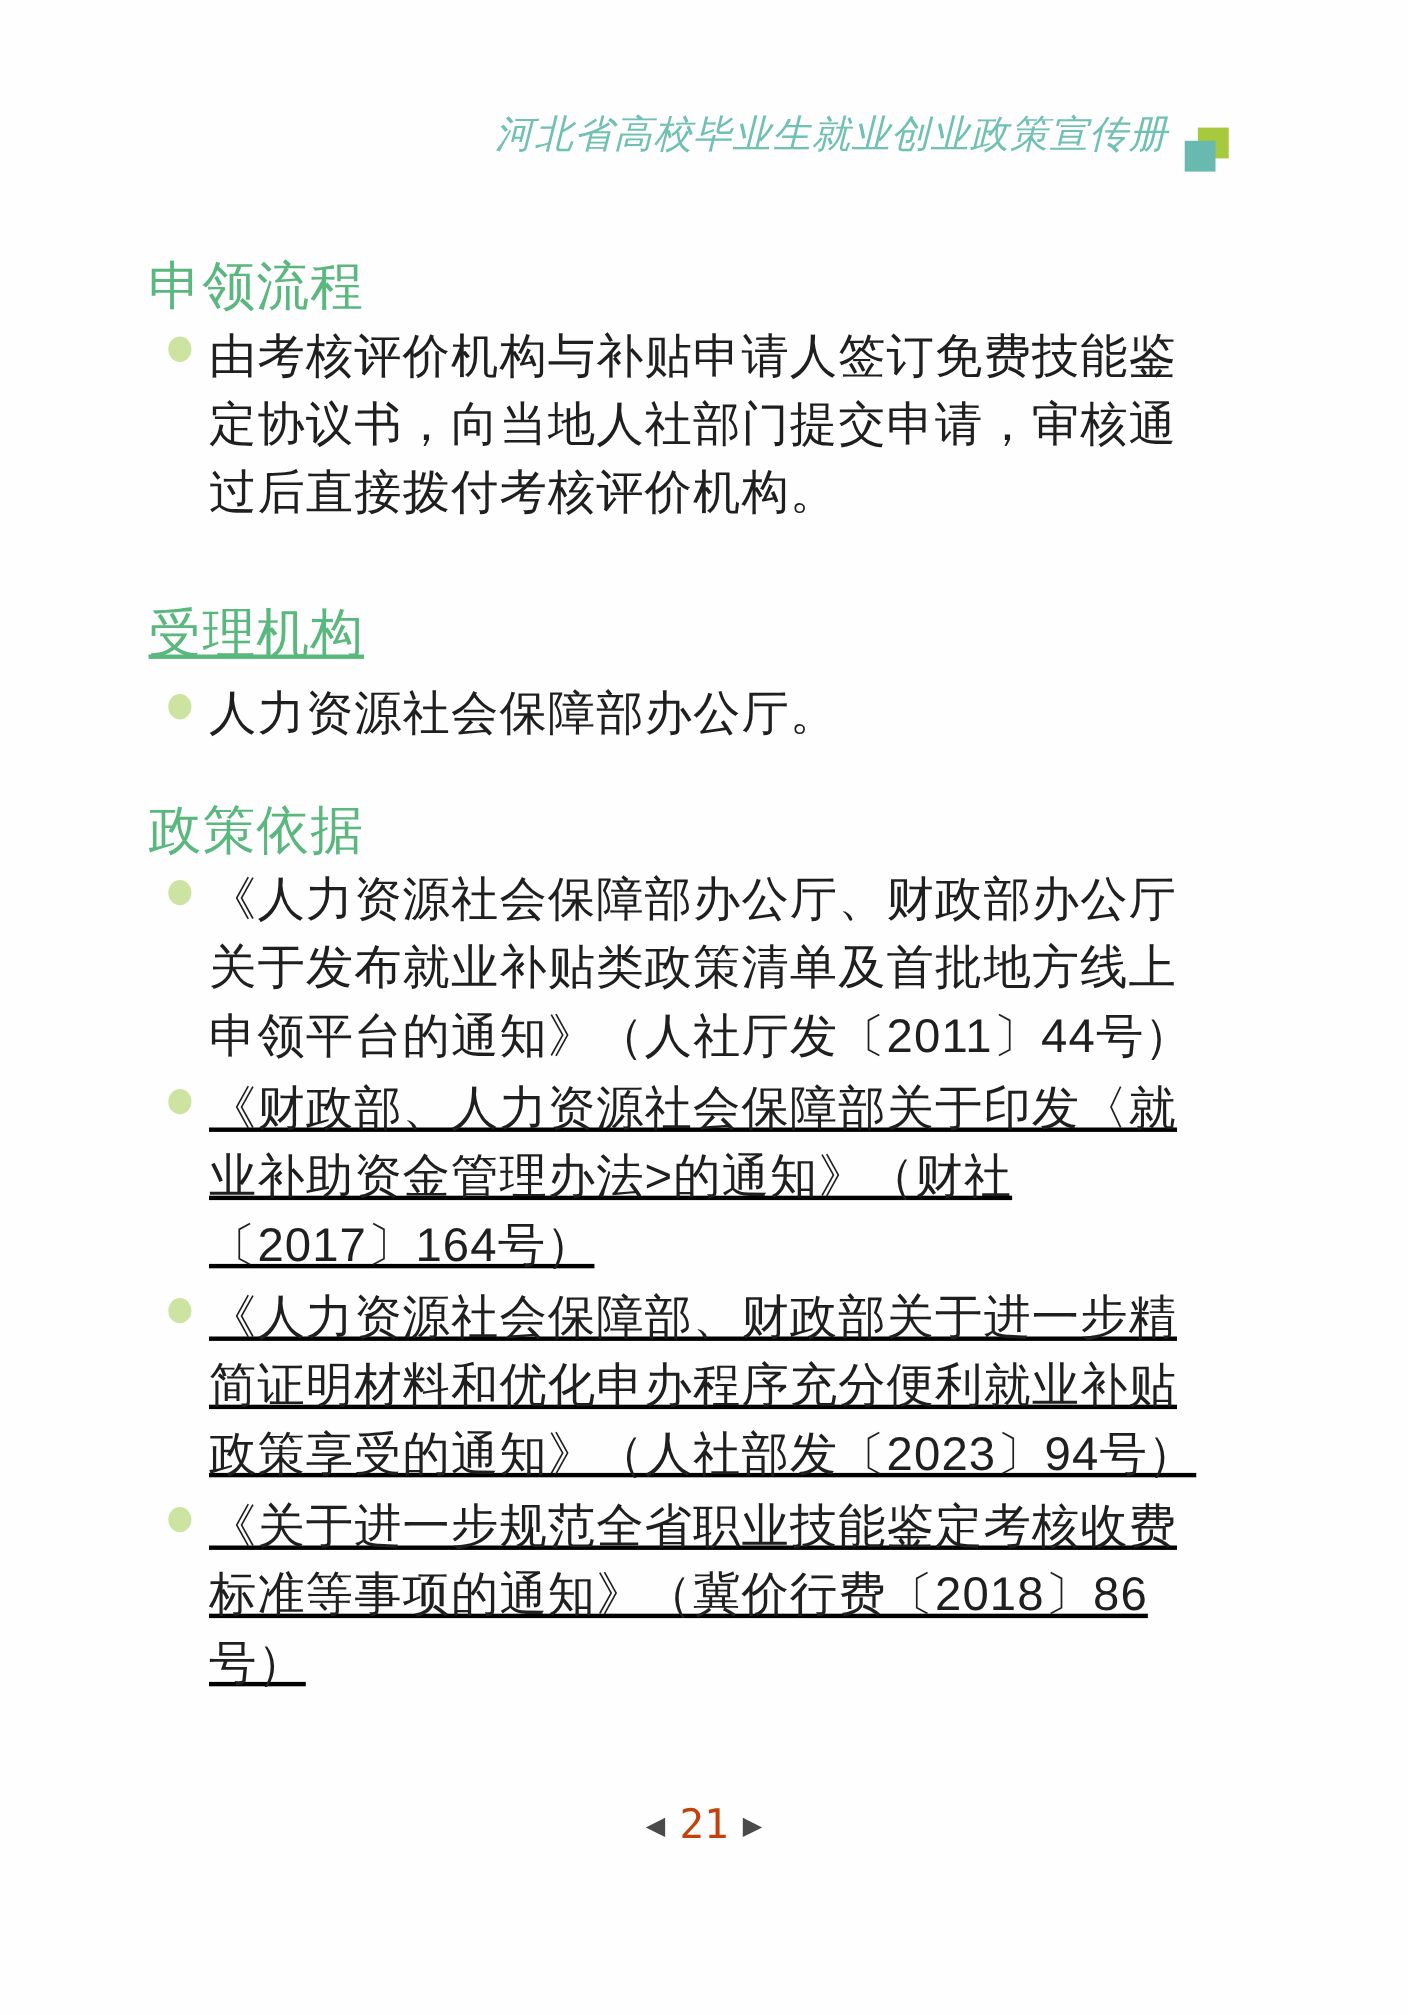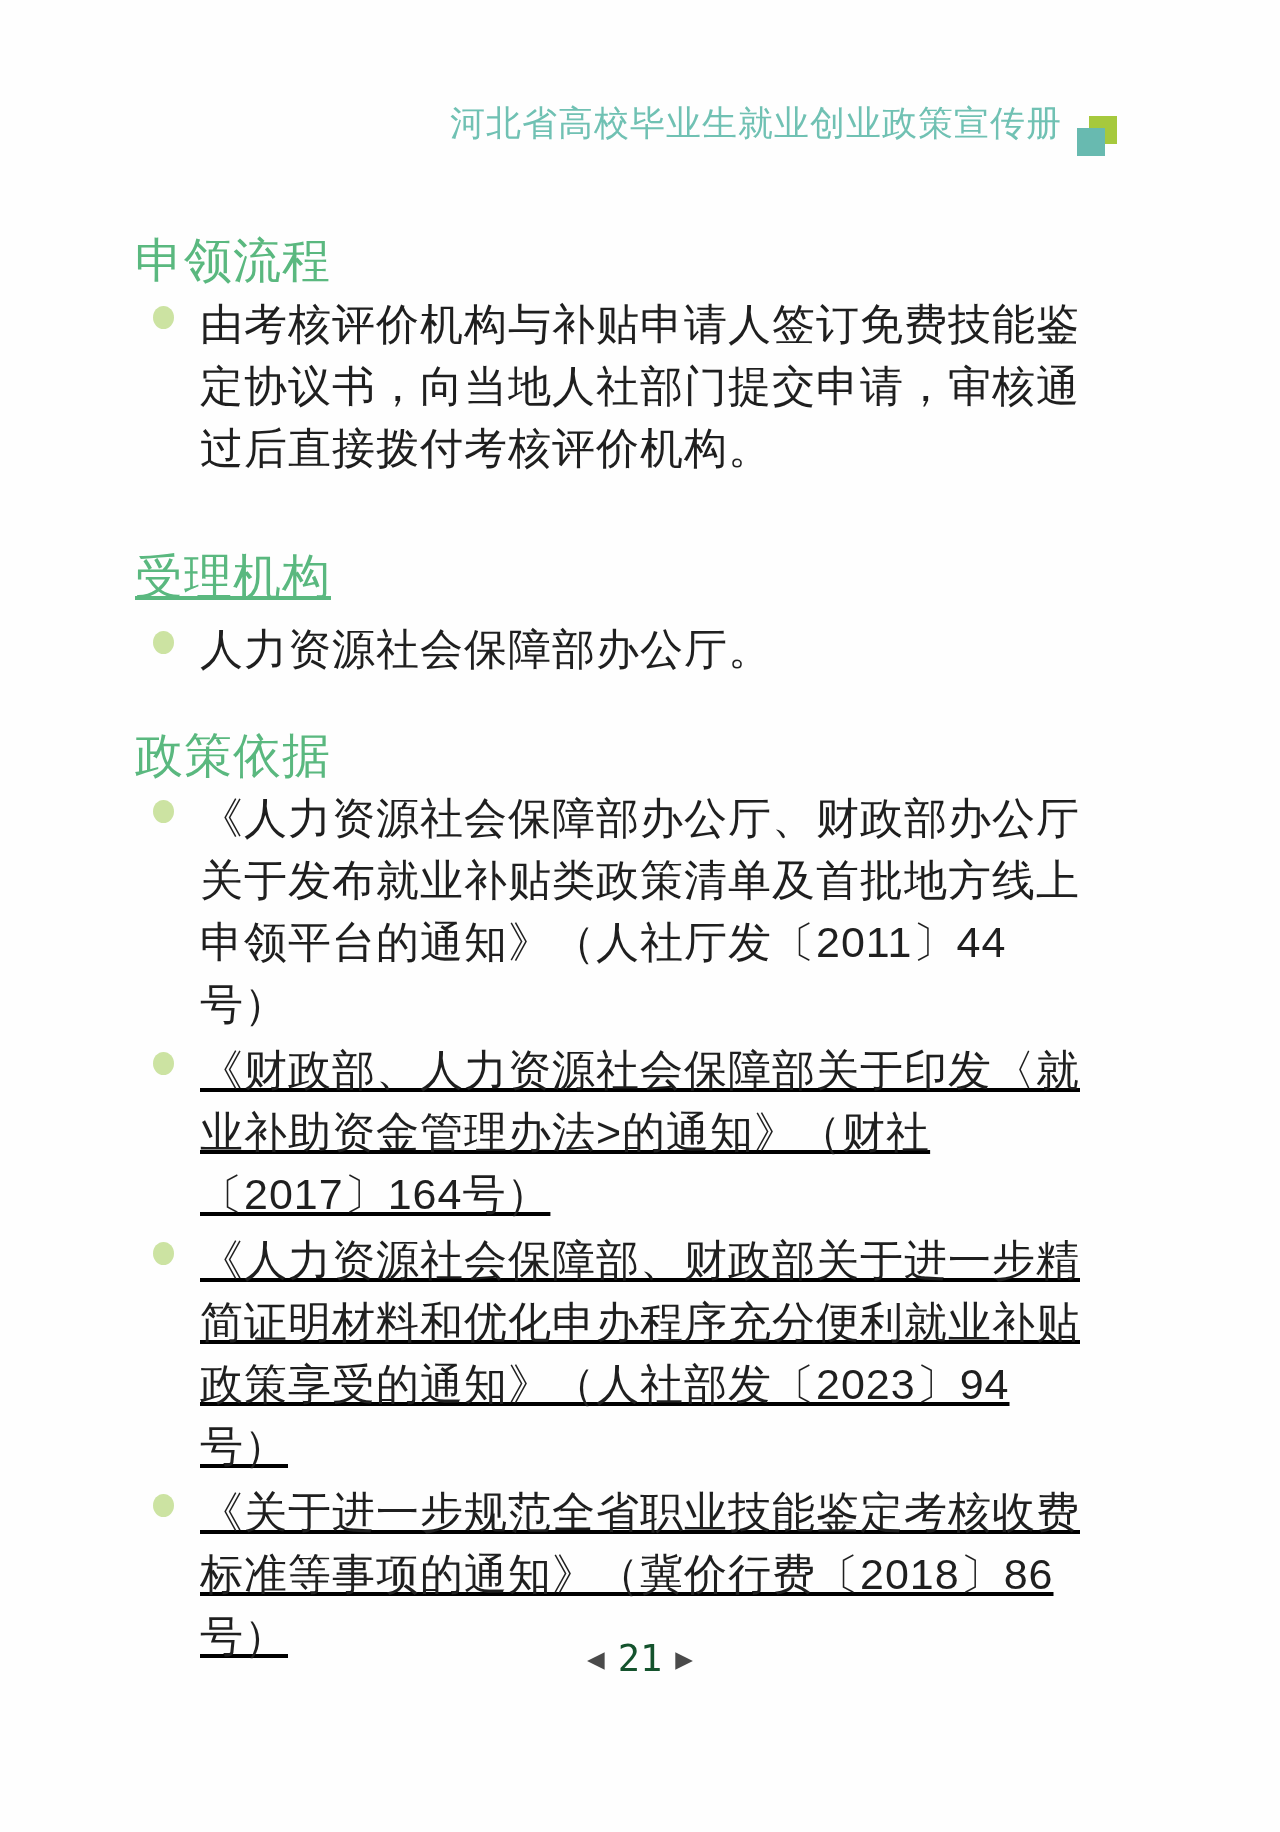--- a/index.html
+++ b/index.html
@@ -12,21 +12,21 @@
   }
 
   
   .header {
     position:absolute; top:102px; right:163px;
     display:flex; align-items:flex-start; gap:15px;
   }
   .header-title {
     font-size:35px; line-height:42px;
     letter-spacing:1px; font-weight:500;
-    color:#70c1b3; white-space:nowrap;
+    color:#70c1b3; white-space:nowrap;font-style:italic;
   }
   .header-logo { position:relative; width:40px; height:40px; margin-top:14px; flex:0 0 auto; }
   .header-logo .sq { position:absolute; width:28px; height:28px; }
   .header-logo .sq-lime { right:0; top:0;  background:#a6c93d; }
   .header-logo .sq-teal { left:0; bottom:0; background:#68bab0; }
 
   
   .content { position:absolute; left:135px; top:215px; width:958px; }
 
   .sec-heading {
@@ -35,21 +35,21 @@
   }
   .sec1 .sec-heading { margin-top:22px; }
   .sec2 .sec-heading { margin-top:74px;text-decoration:underline; }
   .sec3 .sec-heading { margin-top:52px; }
 
   ul.items { list-style:none; margin:0; padding:0; }
   .sec1 ul.items { margin-top:8px;  }
   .sec2 ul.items { margin-top:17px; }
   .sec3 ul.items { margin-top:7px;  }
 
-  li.item { display:flex; align-items:flex-start; margin:0;gap:10px; }
+  li.item { display:flex; align-items:flex-start; margin:0; }
   li.item + li.item { margin-top:4px;text-decoration:underline; }
 
   .dot {
     flex:0 0 auto;
     width:21px; height:23px; border-radius:50%;
     background:#cce3a2;
     margin:13px 16px 0 18px;
   }
   .item-text {
     font-size:43px; line-height:62px;
@@ -61,21 +61,21 @@
   .pager {
     position:absolute; left:0; top:1639px; width:1280px;
     display:flex; align-items:center; justify-content:center; gap:13px;
   }
   .tri {
     font-size:23px; color:#4a4a4a; line-height:1;
     cursor:pointer; user-select:none;
   }
   .pagenum {
     font-family:"DejaVu Sans Mono","Liberation Mono",monospace;
-    font-size:37px; color:#14532d; line-height:1.1;
+    font-size:37px; color:#c2410c; line-height:1.1;
   }
 </style>
 </head>
 <body>
 
 <div class="page">
 
   <div class="header">
     <span class="header-title">河北省高校毕业生就业创业政策宣传册</span>
     <span class="header-logo">

